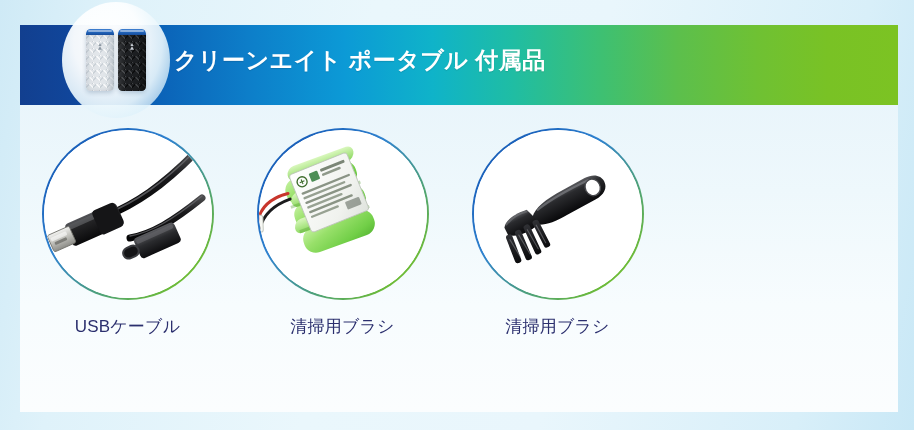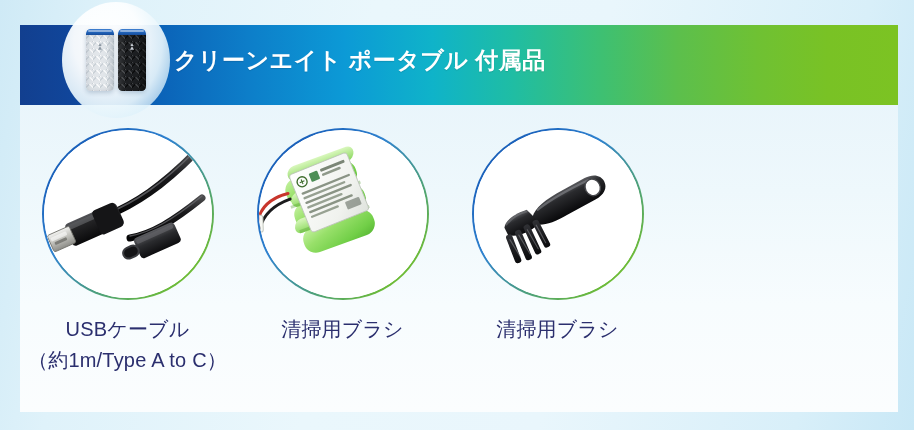--- a/index.html
+++ b/index.html
@@ -179,21 +179,21 @@
     position: absolute;
     left: 0; top: 0; right: 0; bottom: 0;
     border-radius: 50%;
     background: #ffffff;
     overflow: hidden;
   }
   .caption {
     margin-top: 14px;
     text-align: center;
     color: #2b2f6e;
-    font-size: 20px;
+    font-size: 17px;
     line-height: 1.55;
     letter-spacing: 0.2px;
     white-space: nowrap;
   }
   .caption .line2 { display: block; }
 
   svg { display: block; }
 </style>
 </head>
 <body>
@@ -277,21 +277,20 @@
               <rect x="92" y="100" width="44" height="22" rx="4" fill="url(#typecG)"></rect>
               <rect x="94" y="102" width="40" height="4.5" rx="2" fill="#65666a" opacity="0.65"></rect>
               <rect x="76" y="104.5" width="18" height="13" rx="6.5" fill="#3a3b3f"></rect>
               <rect x="78" y="106.5" width="14" height="9" rx="4.5" fill="#141416"></rect>
             </g>
           </svg>
         </div>
       </div>
       <div class="caption">
         <span>USBケーブル</span>
-        <span class="line2">（約1m/Type A to C）</span>
       </div>
     </div>
 
     <div class="accessory">
       <div class="circle-frame">
         <div class="circle-inner">
           <svg width="168" height="168" viewBox="0 0 168 168">
             <defs>
               <linearGradient id="cellG" x1="0" y1="0" x2="1" y2="1">
                 <stop offset="0%" stop-color="#c9f3a5"></stop>

